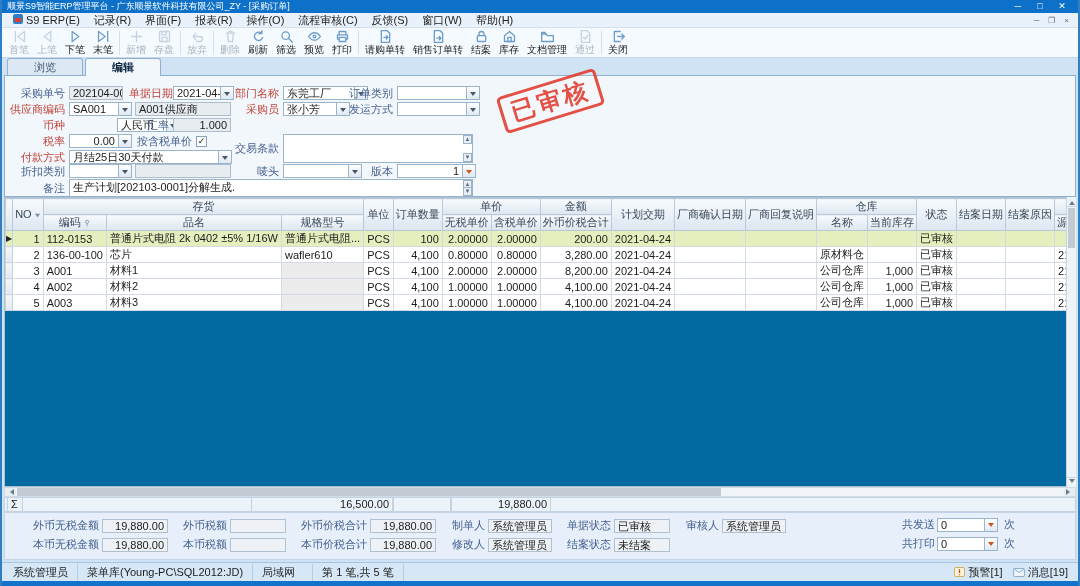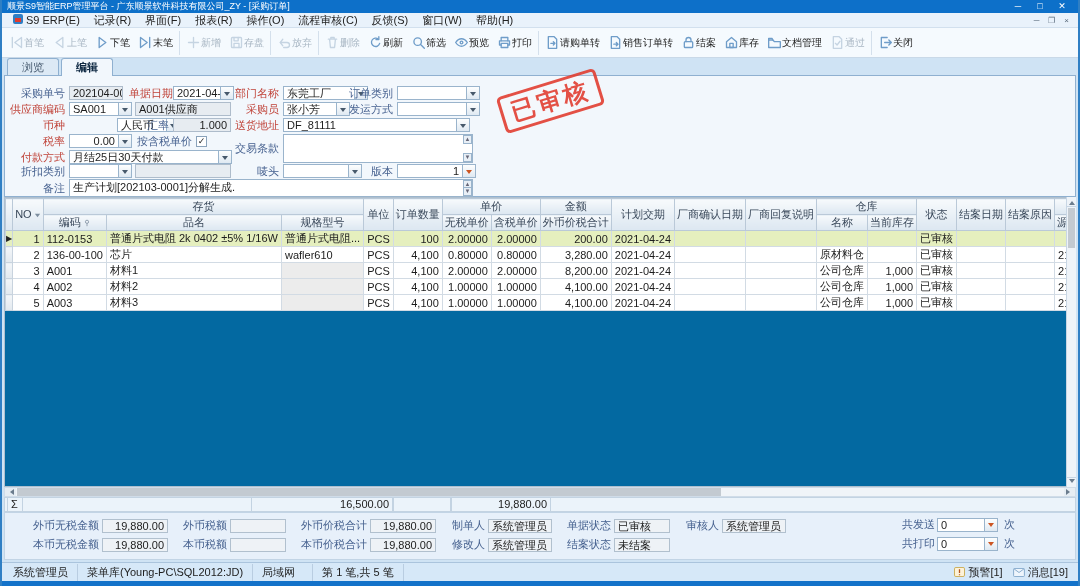--- a/index.html
+++ b/index.html
@@ -14,30 +14,30 @@
 .g-min::before{content:"─"}.g-max::before{content:"□"}.g-close::before{content:"✕"}
 
 
 .menubar{position:absolute;left:0;right:0;top:13px;height:15px;background:#e9f2fb;border-bottom:1px solid #d2e0ee;display:flex;align-items:center;padding:0 4px;font-size:11px}
 .mitem{padding:0 7px;white-space:nowrap;color:#222;display:flex;align-items:center;gap:3px}
 .mdi{margin-left:auto;display:flex;color:#5a6b7c;font-size:8px}
 .mdibtn{width:15px;text-align:center}
 
 
 .toolbar{position:absolute;left:0;right:0;top:28px;height:30px;background:#f5fafe;border-bottom:1px solid #c9d9e8;display:flex;align-items:center;padding:0 3px}
-.tbtn{display:flex;flex-direction:row;align-items:center;justify-content:center;padding:0 4px;height:30px;min-width:28px}
+.tbtn{display:flex;flex-direction:column;align-items:center;justify-content:center;padding:0 4px;height:30px;min-width:28px}
 .tbtn .ti{height:15px;display:flex;align-items:flex-end;color:#6f9dc9}
 .tbtn.dis .ti{color:#c5d4e2}
 .tbtn .tl{font-size:10px;line-height:12px;color:#222;white-space:nowrap}
 .tbtn.dis .tl{color:#a9b7c4}
 .tsep{width:1px;height:24px;background:#d4e0ec;margin:0 2px}
 
 
 .tabstrip{position:absolute;left:5px;top:58px;height:18px;display:flex;gap:2px;z-index:3}
-.tab{padding:1px 14px;border:1px solid #8fb0d0;border-bottom:none;border-radius:3px 3px 0 0;background:#dce9f5;color:#44586e;height:17px}
+.tab{padding:1px 26px;border:1px solid #8fb0d0;border-bottom:none;border-radius:3px 3px 0 0;background:#dce9f5;color:#44586e;height:17px}
 .tab.act{background:#f2f7fc;color:#102a44;font-weight:bold;height:18px}
 
 
 .formpanel{position:absolute;left:2px;right:2px;top:75px;height:122px;background:#f2f7fc;border:1px solid #8fb0d0}
 .fld{position:absolute;display:flex;align-items:center;height:14px}
 .flabel{flex:none;text-align:right;margin-right:4px;white-space:nowrap}
 .flabel.red{color:#c0443a}.flabel.blue{color:#46618f}
 .fbox{flex:none;height:14px;border:1px solid #9ab4cc;background:#fff;padding:0 3px;line-height:12px;white-space:nowrap;overflow:hidden}
 .fbox.ro{background:#e7ecf1;border-color:#aebccb}
 .fbox.rt{text-align:right}
@@ -372,27 +372,20 @@
       <div class="fld" style="left: 2px; top: 42px;">
         <span class="flabel red" style="width: 58px;">币种</span>
         <span class="fbox" style="width: 50px; margin-left: 48px;">人民币</span>
         <span class="dbtn">
           <i></i>
         </span>
       </div>
       <div class="fld" style="left: 126px; top: 42px;">
         <span class="flabel blue" style="width: 38px;">汇率</span>
         <span class="fbox ro rt" style="width: 58px;">1.000</span>
-      </div>
-      <div class="fld" style="left: 230px; top: 42px;">
-        <span class="flabel red" style="width: 44px;">送货地址</span>
-        <span class="fbox" style="width: 174px;">DF_81111</span>
-        <span class="dbtn">
-          <i></i>
-        </span>
       </div>
       <div class="fld" style="left: 2px; top: 58px;">
         <span class="flabel red" style="width: 58px;">税率</span>
         <span class="fbox rt" style="width: 50px;">0.00</span>
         <span class="dbtn">
           <i></i>
         </span>
       </div>
       <div class="fld" style="left: 132px; top: 58px;">
         <span class="ftext">按含税单价</span>

